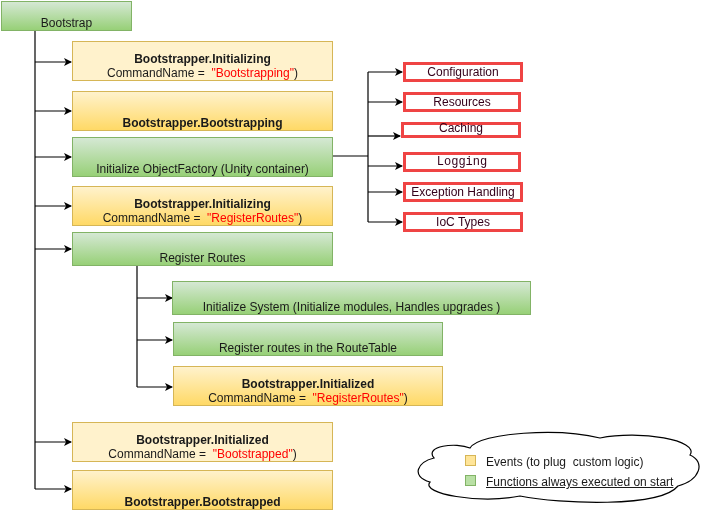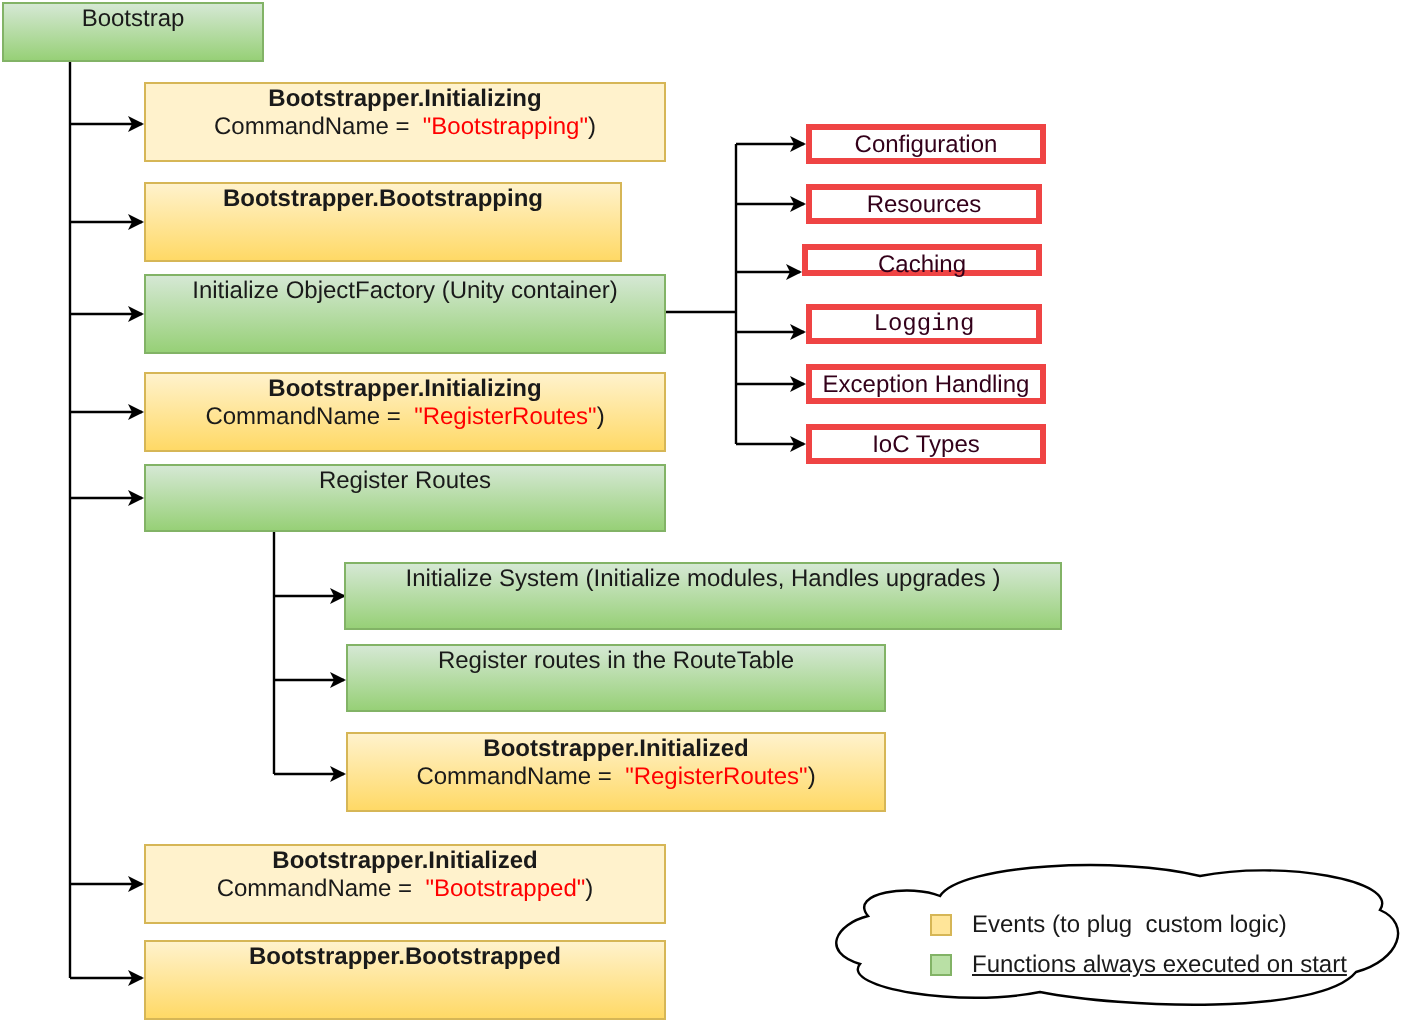--- a/index.html
+++ b/index.html
@@ -1,27 +1,27 @@
 <!DOCTYPE html>
 <html><head>
 <meta charset="utf-8">
 <style>
   html, body { margin:0; padding:0; background:#ffffff; }
   body { width:702px; height:511px; position:relative; overflow:hidden;
          font-family:"Liberation Sans", sans-serif; font-size:12px; color:#1a1a1a; }
   #canvas { position:absolute; left:0; top:0; width:702px; height:511px; }
   .node { position:absolute; box-sizing:border-box; display:flex; flex-direction:column;
-          align-items:center; justify-content:flex-start; text-align:center; line-height:14px; }
+          align-items:center; justify-content:flex-end; text-align:center; line-height:14px; }
   .green { background:linear-gradient(#d5e8d4, #97d077); border:1px solid #82b366; }
   .yellow-light { background:#fff2cc; border:1px solid #d6b656; }
   .yellow-grad { background:linear-gradient(#fff2cc, #ffd966); border:1px solid #d6b656; }
   .plain { background:#ffffff; border:3px solid #ef4444; color:#33001a; }
   .bold { font-weight:bold; }
   .red { color:#ff0000; }
-  .legend-row { position:absolute; display:flex; align-items:center; font-size:12px; }
+  .legend-row { position:absolute; display:flex; align-items:flex-start; font-size:12px; }
   .swatch { width:11px; height:11px; box-sizing:border-box; margin-right:10px; }
   .sw-event { background:#ffe599; border:1px solid #d6b656; }
   .sw-func { background:#b9e0a5; border:1px solid #82b366; }
 </style>
 </head>
 <body>
 
 <svg id="canvas" viewBox="0 0 702 511">
   <defs>
     <marker id="arr" markerWidth="8" markerHeight="8" refX="7" refY="4" orient="auto" markerUnits="userSpaceOnUse">
@@ -57,21 +57,21 @@
 
 <div class="node green" style="left:1px;top:1px;width:131px;height:30px;">
   <span>Bootstrap</span>
 </div>
 
 <div class="node yellow-light" style="left:72px;top:41px;width:261px;height:40px;">
   <span class="bold">Bootstrapper.Initializing</span>
   <span><span>CommandName = </span>&nbsp;<span class="red">"Bootstrapping"</span><span>)</span></span>
 </div>
 
-<div class="node yellow-grad" style="left:72px;top:91px;width:239px;height:40px;">
+<div class="node yellow-grad" style="left:72px;top:91px;width:261px;height:40px;">
   <span class="bold">Bootstrapper.Bootstrapping</span>
 </div>
 
 <div class="node green" style="left:72px;top:137px;width:261px;height:40px;">
   <span>Initialize ObjectFactory (Unity container)</span>
 </div>
 
 <div class="node yellow-grad" style="left:72px;top:186px;width:261px;height:40px;">
   <span class="bold">Bootstrapper.Initializing</span>
   <span><span>CommandName = </span>&nbsp;<span class="red">"RegisterRoutes"</span><span>)</span></span>

